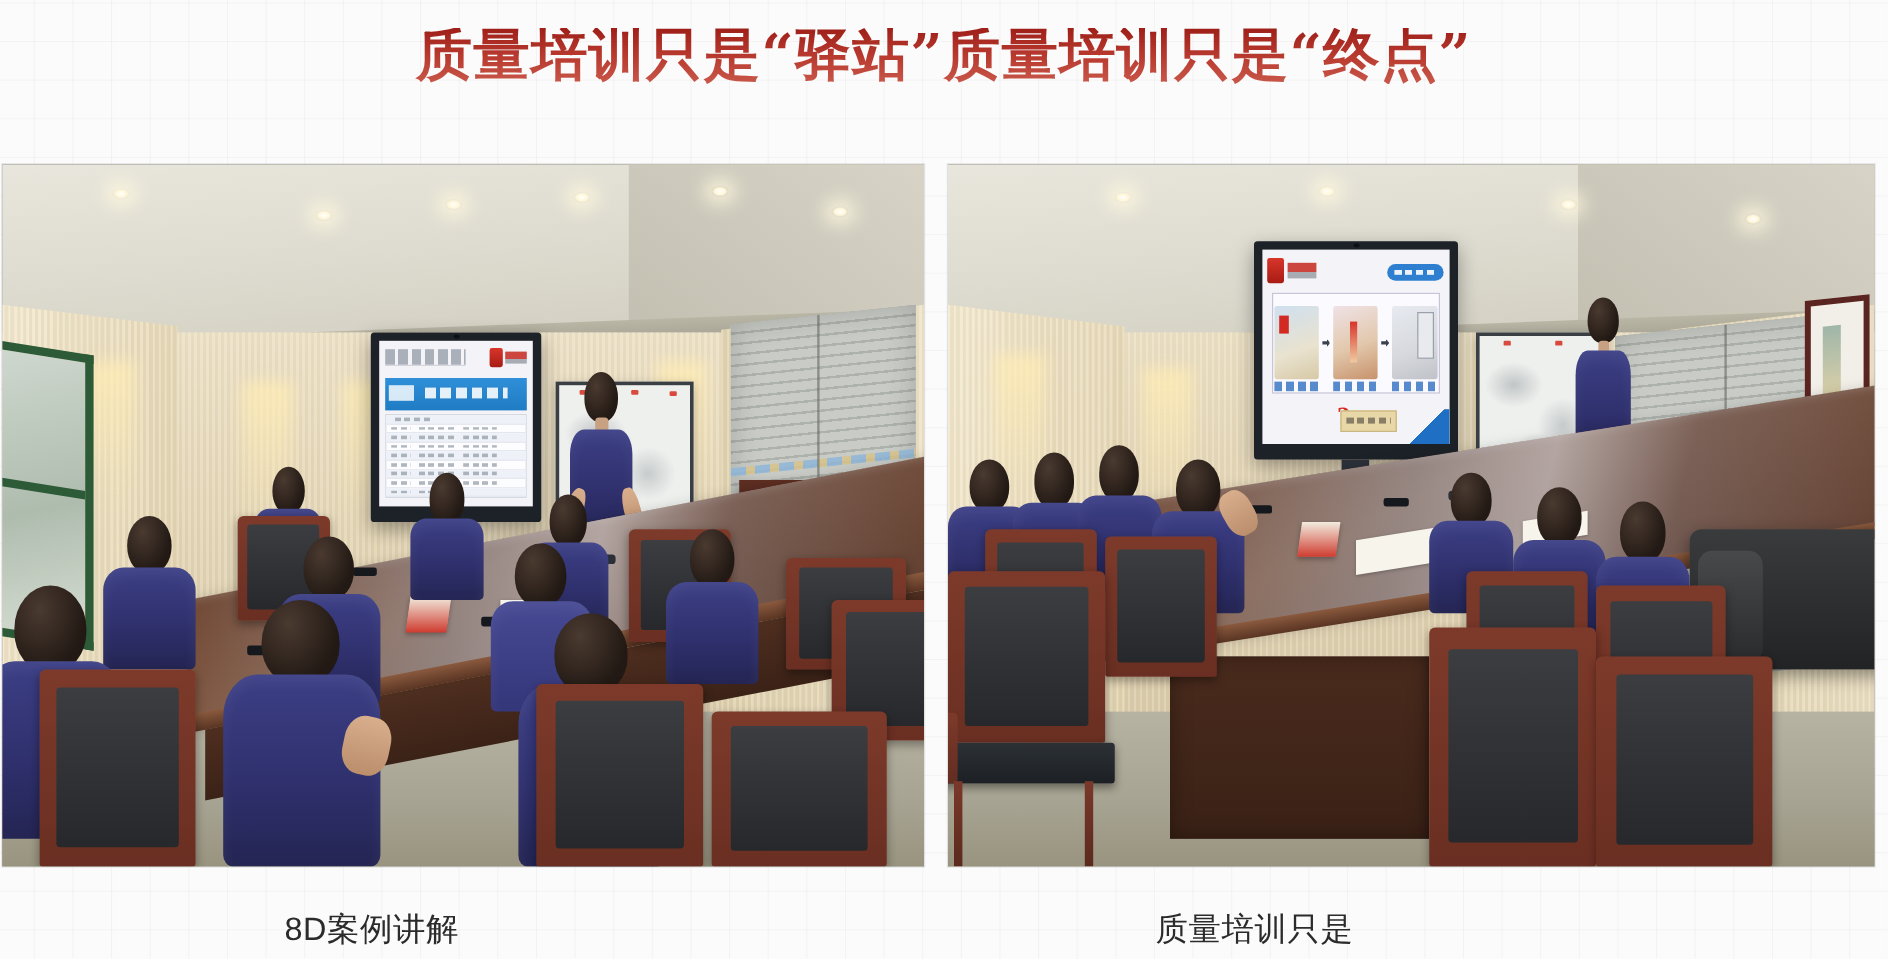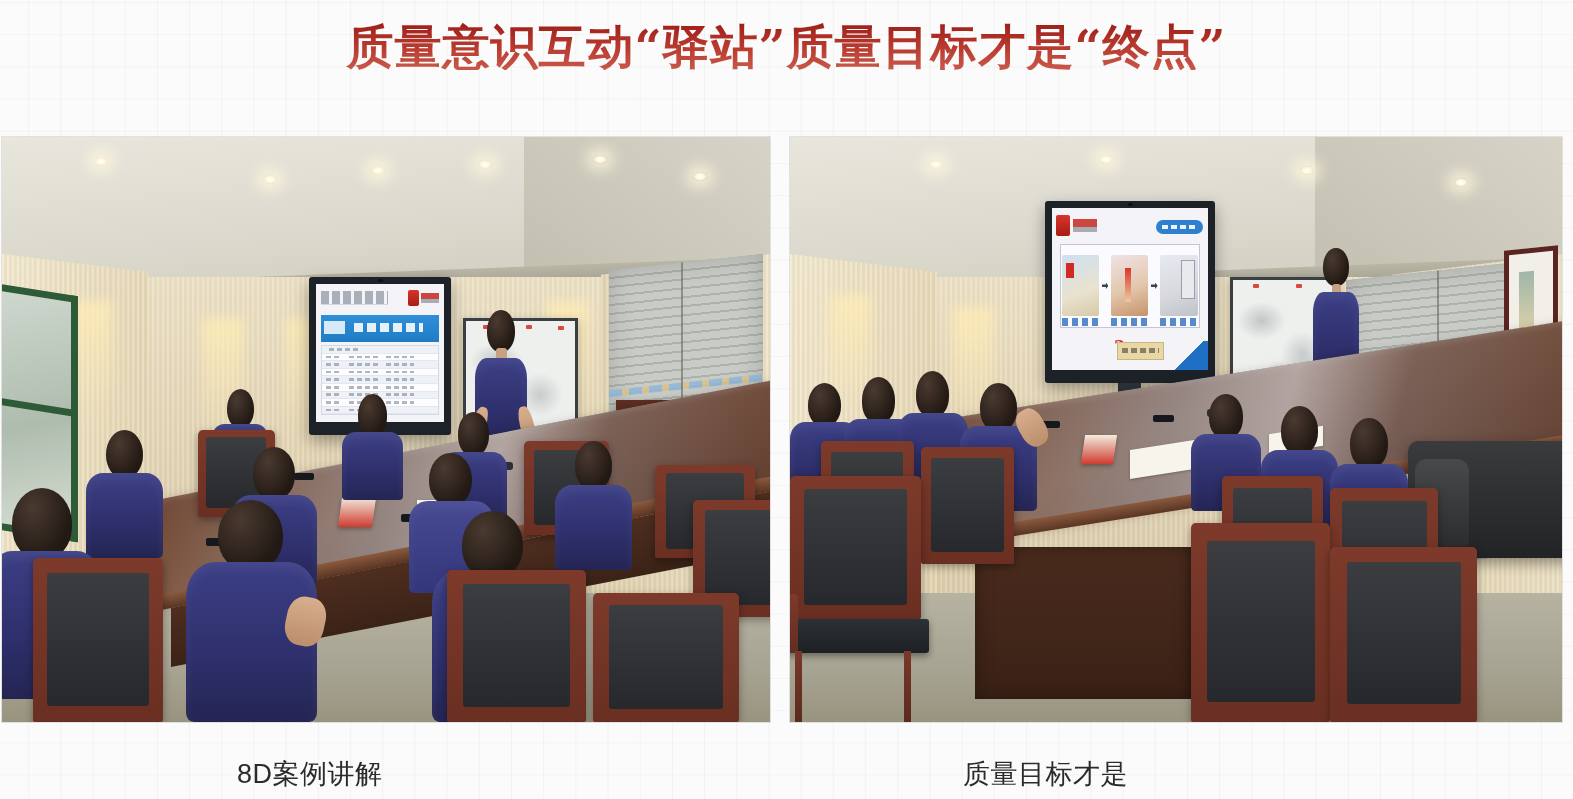--- a/index.html
+++ b/index.html
@@ -506,21 +506,21 @@
   }
   #caption-left  { left: 237px; }
   #caption-right { left: 963px; }
 </style>
 </head>
 <body>
 
 <div id="grid-bg"></div>
 
 <div id="title-bar">
-  <div id="page-title">质量意识互动“驿站”质量目标才是“终点”</div>
+  <div id="page-title">质量培训只是“驿站”质量培训只是“终点”</div>
 </div>
 
 <div class="photo" id="photo-left">
   <div class="scene">
 
     <div class="lay ceiling"></div>
     <div class="lay ceiling-plane-r"></div>
 
     <div class="lay downlight" style="left:12%;top:3.5%;"></div>
     <div class="lay downlight" style="left:34%;top:6.5%;"></div>
@@ -890,13 +890,13 @@
     </div>
     <div class="chair" style="left:70%;top:70%;width:19%;height:30%;">
       <div class="chair-back">
           <div class="chair-pad"></div>
         </div>
     </div>
   </div>
 </div>
 
 <div class="caption" id="caption-left">8D案例讲解</div>
-<div class="caption" id="caption-right">质量目标才是</div>
+<div class="caption" id="caption-right">质量培训只是</div>
 
 </body></html>

